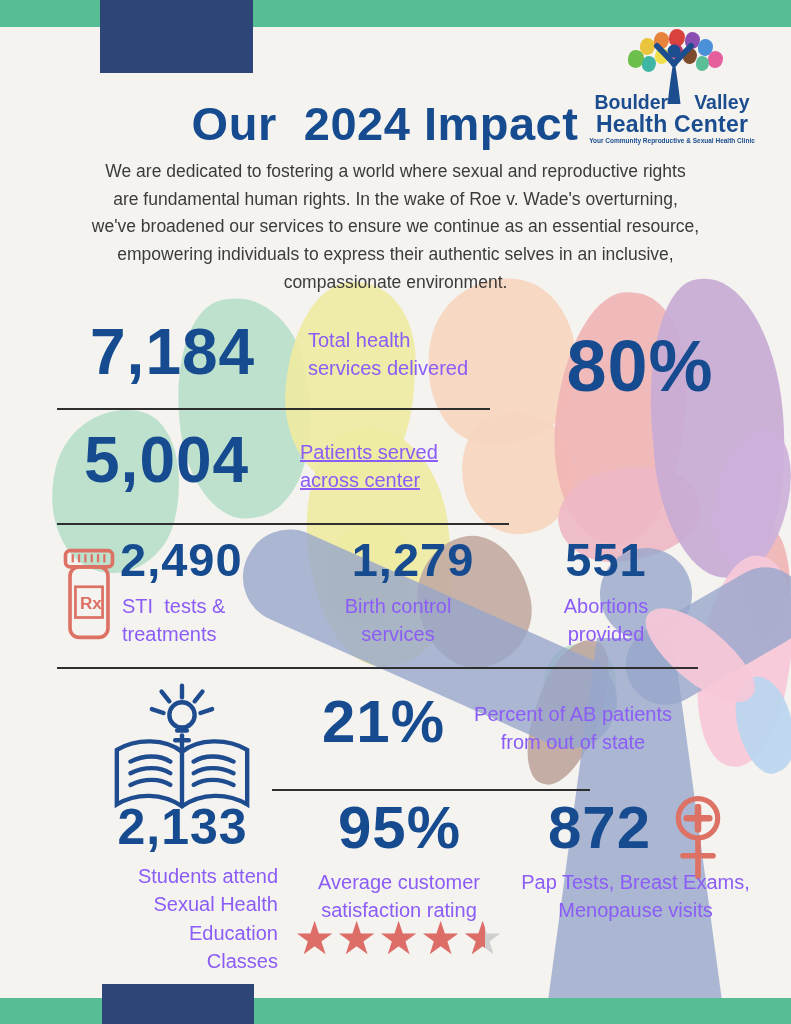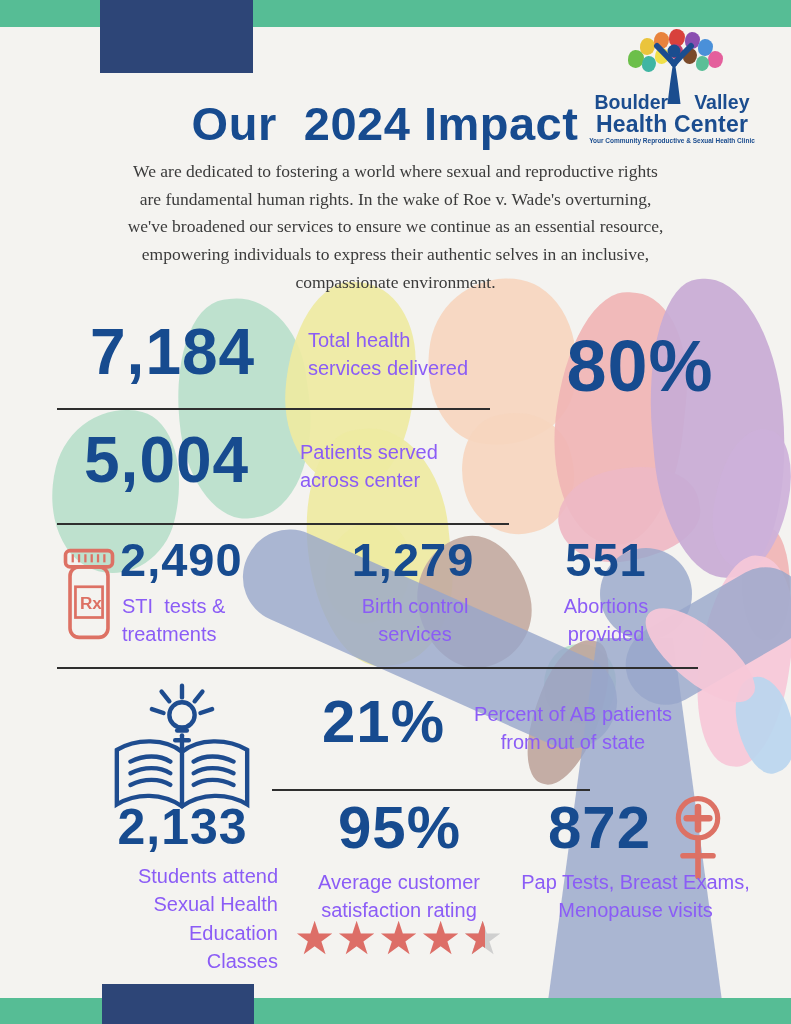--- a/index.html
+++ b/index.html
@@ -14,21 +14,21 @@
   
   .teal-bar{position:absolute;left:0;width:791px;background:#56bd95;z-index:4;}
   .navy-block{position:absolute;background:#2d4577;z-index:5;}
   
   .title{
     position:absolute;z-index:6;color:#174b8f;font-weight:800;font-size:47px;
     letter-spacing:.5px;text-align:center;white-space:pre-wrap;
   }
   .intro{
     position:absolute;z-index:6;color:#3b3b3b;font-size:17.5px;line-height:1.58;
-    text-align:center;white-space:pre-line;font-family:Liberation Serif, serif;
+    text-align:center;white-space:pre-line;font-family:Liberation Sans, sans-serif;
   }
   .num{
     position:absolute;z-index:6;color:#174b8f;font-weight:800;
     letter-spacing:1px;line-height:1;
   }
   .lbl{
     position:absolute;z-index:6;color:#8b5cf6;font-size:20px;line-height:1.42;
     white-space:pre-wrap;
   }
   .center{text-align:center;}
@@ -122,21 +122,21 @@
 
   <div class="num" style="left:90px;top:320px;font-size:64px;text-align:right;">7,184</div>
   <div class="lbl" style="left:308px;top:326px;">Total health
 services delivered</div>
 
   <div class="num center" style="left:540px;top:330px;width:200px;font-size:72px;">80%</div>
 
   <div class="divider" style="left:57px;top:408px;width:433px;"></div>
 
   <div class="num" style="left:84px;top:428px;font-size:64px;">5,004</div>
-  <div class="lbl" style="left:300px;top:438px;">Patients served
+  <div class="lbl" style="left:300px;top:438px;text-decoration:underline;">Patients served
 across center</div>
 
   <div class="divider" style="left:57px;top:523px;width:452px;"></div>
 
   <svg style="position:absolute;left:60px;top:547px;z-index:6;" width="58" height="94" viewBox="0 0 64 104">
     <rect x="6" y="4" width="52" height="18" rx="5" fill="none" stroke="#dd7164" stroke-width="4"></rect>
     <g stroke="#dd7164" stroke-width="2.5">
       <line x1="14" y1="8" x2="14" y2="17"></line>
         <line x1="21" y1="8" x2="21" y2="17"></line>
       <line x1="28" y1="8" x2="28" y2="17"></line>
@@ -146,21 +146,21 @@
     </g>
     <rect x="11" y="22" width="42" height="78" rx="10" fill="none" stroke="#dd7164" stroke-width="4"></rect>
     <rect x="17" y="44" width="30" height="34" fill="none" stroke="#dd7164" stroke-width="3"></rect>
     <text x="22" y="69" font-size="19" font-weight="bold" fill="#dd7164">Rx</text>
   </svg>
   <div class="num" style="left:120px;top:536px;font-size:47px;">2,490</div>
   <div class="lbl" style="left:122px;top:592px;">STI  tests &amp;
 treatments</div>
 
   <div class="num center" style="left:338px;top:536px;width:150px;font-size:47px;">1,279</div>
-  <div class="lbl center" style="left:340px;top:592px;width:150px;">Birth control
+  <div class="lbl center" style="left:323px;top:592px;width:150px;">Birth control
 services</div>
 
   <div class="num center" style="left:546px;top:536px;width:120px;font-size:47px;">551</div>
   <div class="lbl center" style="left:546px;top:592px;width:120px;">Abortions
 provided</div>
 
   <div class="divider" style="left:57px;top:667px;width:641px;"></div>
 
   <svg style="position:absolute;left:106px;top:676px;z-index:6;" width="152" height="142" viewBox="0 -14 150 146">
     <g stroke="#1e4c8f" stroke-width="4.5" fill="none" stroke-linecap="round">

